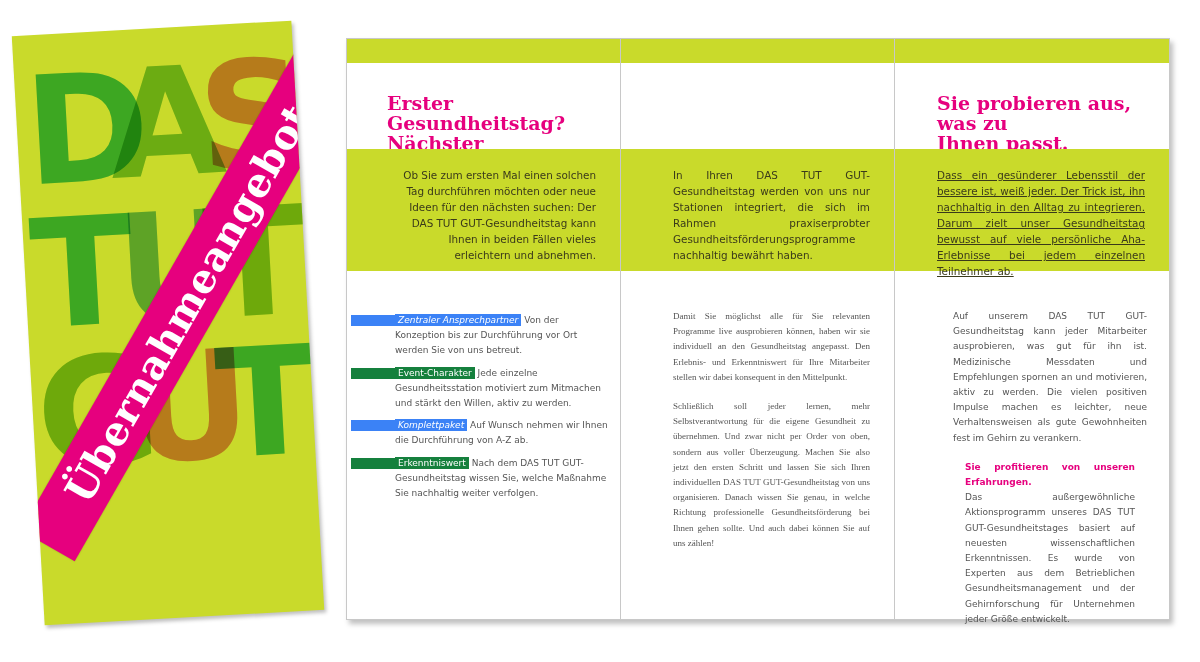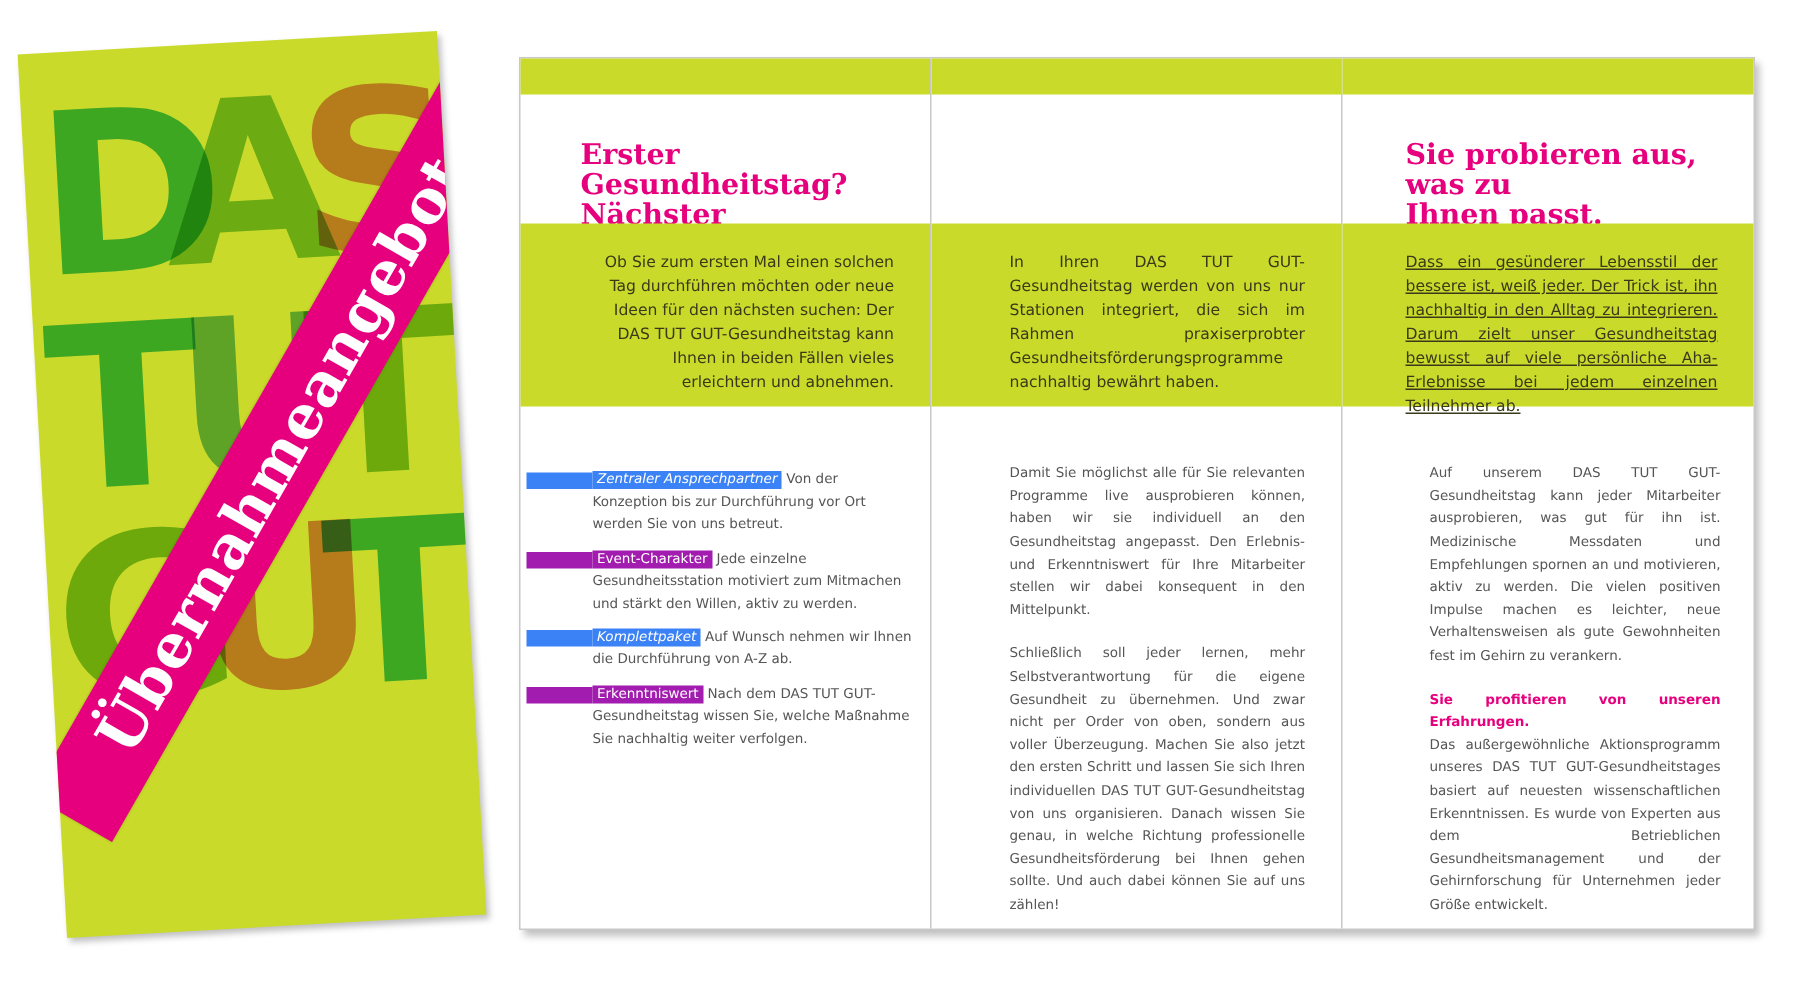--- a/index.html
+++ b/index.html
@@ -42,21 +42,21 @@
   .p1 .green-block p { left:46px; text-align:right; }
   .body-text { position:absolute; left:48px; right:22px; font-size:9px; line-height:15.2px; color:#555; text-align:justify; }
   .body-text p { margin:0 0 14px 0; }
   .subhead { color:#e6007e; font-weight:bold; display:block; }
 
   .features { position:absolute; left:0; right:10px; top:274px; }
   .feature { position:relative; font-size:9px; line-height:15.2px; color:#555; margin-bottom:7px; padding-left:48px; }
   .tag { color:#fff; padding:1px 3px; font-weight:normal; }
   .tag-bar { position:absolute; left:4px; top:2px; width:44px; height:11px; }
   .teal { background:#3b82f6;font-style:italic; }
-  .lime { background:#a21caf; }
+  .lime { background:#15803d; }
 </style>
 </head>
 <body>
 
 <div class="cover">
 
   <div class="big-letter" style="left:8px;top:22px;font-size:150px;color:#4dc3c8;">D</div>
   <div class="big-letter" style="left:92px;top:20px;font-size:150px;color:#7cc35a;opacity:0.9;">A</div>
   <div class="big-letter" style="left:182px;top:18px;font-size:150px;color:#e68a9b;opacity:0.95;">S</div>
 
@@ -106,37 +106,37 @@
         <span>Nach dem DAS TUT GUT-Gesundheitstag wissen Sie, welche Maßnahme Sie nachhaltig weiter verfolgen.</span>
       </div>
     </div>
   </div>
 
   <div class="panel p2">
     <div class="top-band"></div>
     <div class="green-block">
       <p style="left:52px;">In Ihren DAS TUT GUT-Gesundheitstag werden von uns nur Stationen integriert, die sich im Rahmen praxiserprobter Gesundheitsförderungsprogramme nachhaltig bewährt haben.</p>
     </div>
-    <div class="body-text" style="top:270px;left:52px;right:24px;">
+    <div class="body-text" style="top:270px;left:52px;right:24px;font-family:Liberation Serif, serif;">
       <p>Damit Sie möglichst alle für Sie relevanten Programme live ausprobieren können, haben wir sie individuell an den Gesundheitstag angepasst. Den Erlebnis- und Erkenntniswert für Ihre Mitarbeiter stellen wir dabei konsequent in den Mittelpunkt.</p>
       <p>Schließlich soll jeder lernen, mehr Selbstverantwortung für die eigene Gesundheit zu übernehmen. Und zwar nicht per Order von oben, sondern aus voller Überzeugung. Machen Sie also jetzt den ersten Schritt und lassen Sie sich Ihren individuellen DAS TUT GUT-Gesundheitstag von uns organisieren. Danach wissen Sie genau, in welche Richtung professionelle Gesundheitsförderung bei Ihnen gehen sollte. Und auch dabei können Sie auf uns zählen!</p>
     </div>
   </div>
 
   <div class="panel p3">
     <div class="top-band"></div>
     <div class="headline">
       <div>Sie probieren aus, was zu</div>
       <div>Ihnen passt.</div>
     </div>
     <div class="green-block">
       <p style="left:42px;text-decoration:underline;">Dass ein gesünderer Lebensstil der bessere ist, weiß jeder. Der Trick ist, ihn nachhaltig in den Alltag zu integrieren. Darum zielt unser Gesundheitstag bewusst auf viele persönliche Aha-Erlebnisse bei jedem einzelnen Teilnehmer ab.</p>
     </div>
     <div class="body-text" style="top:270px;left:58px;right:22px;">
       <p>Auf unserem DAS TUT GUT-Gesundheitstag kann jeder Mitarbeiter ausprobieren, was gut für ihn ist. Medizinische Messdaten und Empfehlungen spornen an und motivieren, aktiv zu werden. Die vielen positiven Impulse machen es leichter, neue Verhaltensweisen als gute Gewohnheiten fest im Gehirn zu verankern.</p>
-      <p style="margin:0;">
+      <p style="margin:12px;">
         <span class="subhead">Sie profitieren von unseren Erfahrungen.</span>
         <span>Das außergewöhnliche Aktionsprogramm unseres DAS TUT GUT-Gesundheitstages basiert auf neuesten wissenschaftlichen Erkenntnissen. Es wurde von Experten aus dem Betrieblichen Gesundheitsmanagement und der Gehirnforschung für Unternehmen jeder Größe entwickelt.</span>
       </p>
     </div>
   </div>
 
 </div>
 
 </body></html>

